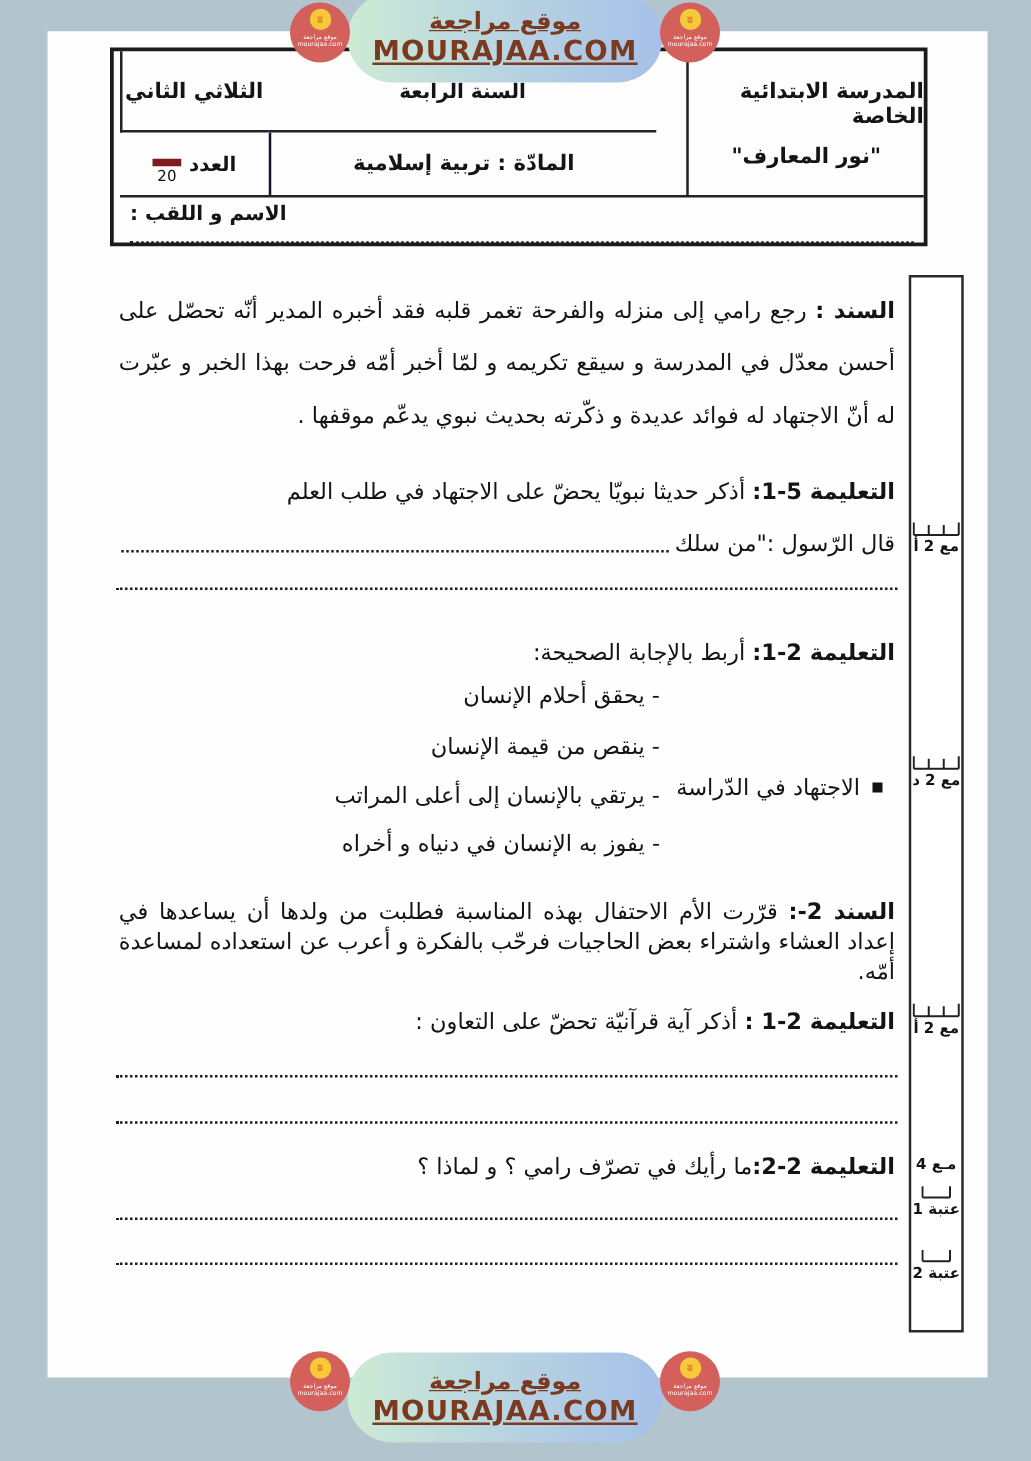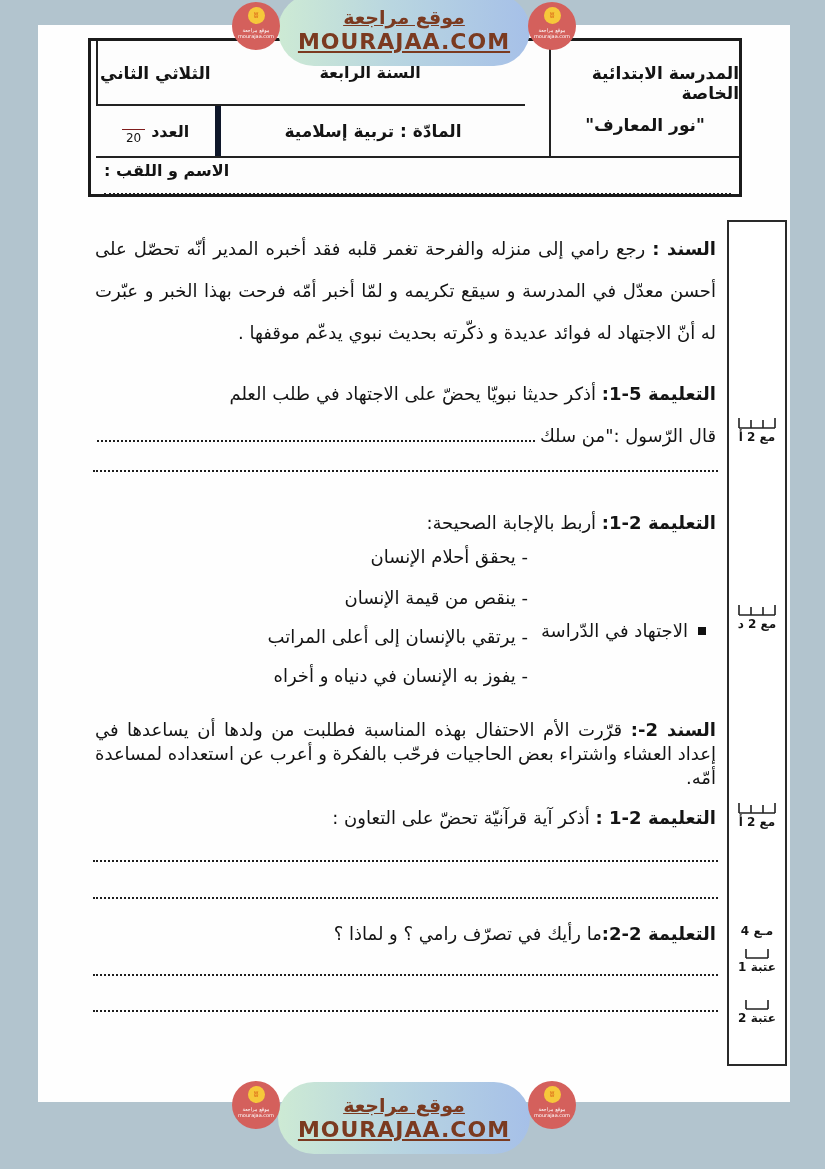--- a/index.html
+++ b/index.html
@@ -33,41 +33,41 @@
   .hdr{position:absolute; left:50px; top:13px; width:654px; box-sizing:border-box;
     border:3px solid #1b1b1b; direction:rtl; background:#fdfdfd;
     display:grid; grid-template-columns:214px 310px 119px; grid-template-rows:65px 50px 38px;}
   .hdr .cell{box-sizing:border-box; display:flex; flex-direction:column; align-items:center; justify-content:center;}
   .c-school{grid-row:1 / span 2; border-left:2px solid #222;margin-left:24px;}
   .c-school .l1{font-weight:bold; font-size:17px;}
   .c-school .l2{font-weight:bold; font-size:17px; margin-top:12px;}
   .c-term{border-left:2px solid #222; border-bottom:2px solid #222; align-items:flex-start !important; justify-content:center;}
   .c-term .t{font-weight:bold; font-size:17px; padding-right:2px; direction:rtl; margin-right:auto; padding-left:2px;}
   .c-grade{border-bottom:2px solid #222; font-weight:bold; font-size:16px;}
-  .c-subject{border-left:6px solid #0f172a; font-weight:bold; font-size:17px;}
+  .c-subject{border-left:2px solid #0f172a; font-weight:bold; font-size:17px;}
   .c-score{font-weight:bold; font-size:16px; flex-direction:row !important; gap:6px;}
-  .frac{display:inline-block; border-top:1px solid #7f1d1d; font-size:12px; font-weight:normal; padding:1px 4px 0 4px; transform:translateY(6px);}
+  .frac{display:inline-block; border-top:6px solid #7f1d1d; font-size:12px; font-weight:normal; padding:1px 4px 0 4px; transform:translateY(6px);}
   .c-name{grid-column:1 / -1; border-top:2px solid #222; justify-content:flex-start !important; padding:3px 8px; align-items:stretch !important;}
   .name-line{display:flex; direction:rtl; align-items:flex-end;flex-direction:column;}
   .name-line .lbl{font-weight:bold; font-size:16px; white-space:nowrap;}
   .dotfill{flex:1; border-bottom:2.5px dotted #1d1d1d; margin:0 5px 4px 2px;}
   .name-dots2{border-bottom:2.5px dotted #1d1d1d; height:2px; margin-top:7px;}
   
   .txt{position:absolute; direction:rtl; font-size:18px;}
   .b{font-weight:bold;margin-top:37px;}
   .para{right:74px; left:57px; line-height:42px; text-align:justify;}
   .qline{right:74px; white-space:nowrap;}
   .ansline{right:74px; left:57px; display:flex; direction:rtl; align-items:flex-end;}
   .ansline .lbl{white-space:nowrap; font-size:18px;}
   .dotted{position:absolute; right:72px; left:55px; border-bottom:2.5px dotted #1d1d1d; height:2px;}
   .opt{position:absolute; right:262px; white-space:nowrap; direction:rtl; font-size:18px;}
   .match-subj{position:absolute; right:84px; white-space:nowrap; direction:rtl; font-size:18px;}
   .sq{display:inline-block; width:8px; height:8px; background:#111; margin-left:10px; vertical-align:2px;}
   
-  .gcol{position:absolute; left:727px; top:220px; width:60px; height:846px; box-sizing:border-box;
+  .gcol{position:absolute; left:727px; top:220px; width:44px; height:846px; box-sizing:border-box;
     background:#ffffff; border:2px solid #2a2a2a; z-index:2;}
   .gmark{position:absolute; left:0; width:100%; text-align:center;}
   .glabel{font-size:12px; font-weight:bold; direction:rtl; white-space:nowrap;}
   .gsvg{display:block; margin:0 auto;}
 </style>
 </head>
 <body>
 
 <div class="screen">
 

